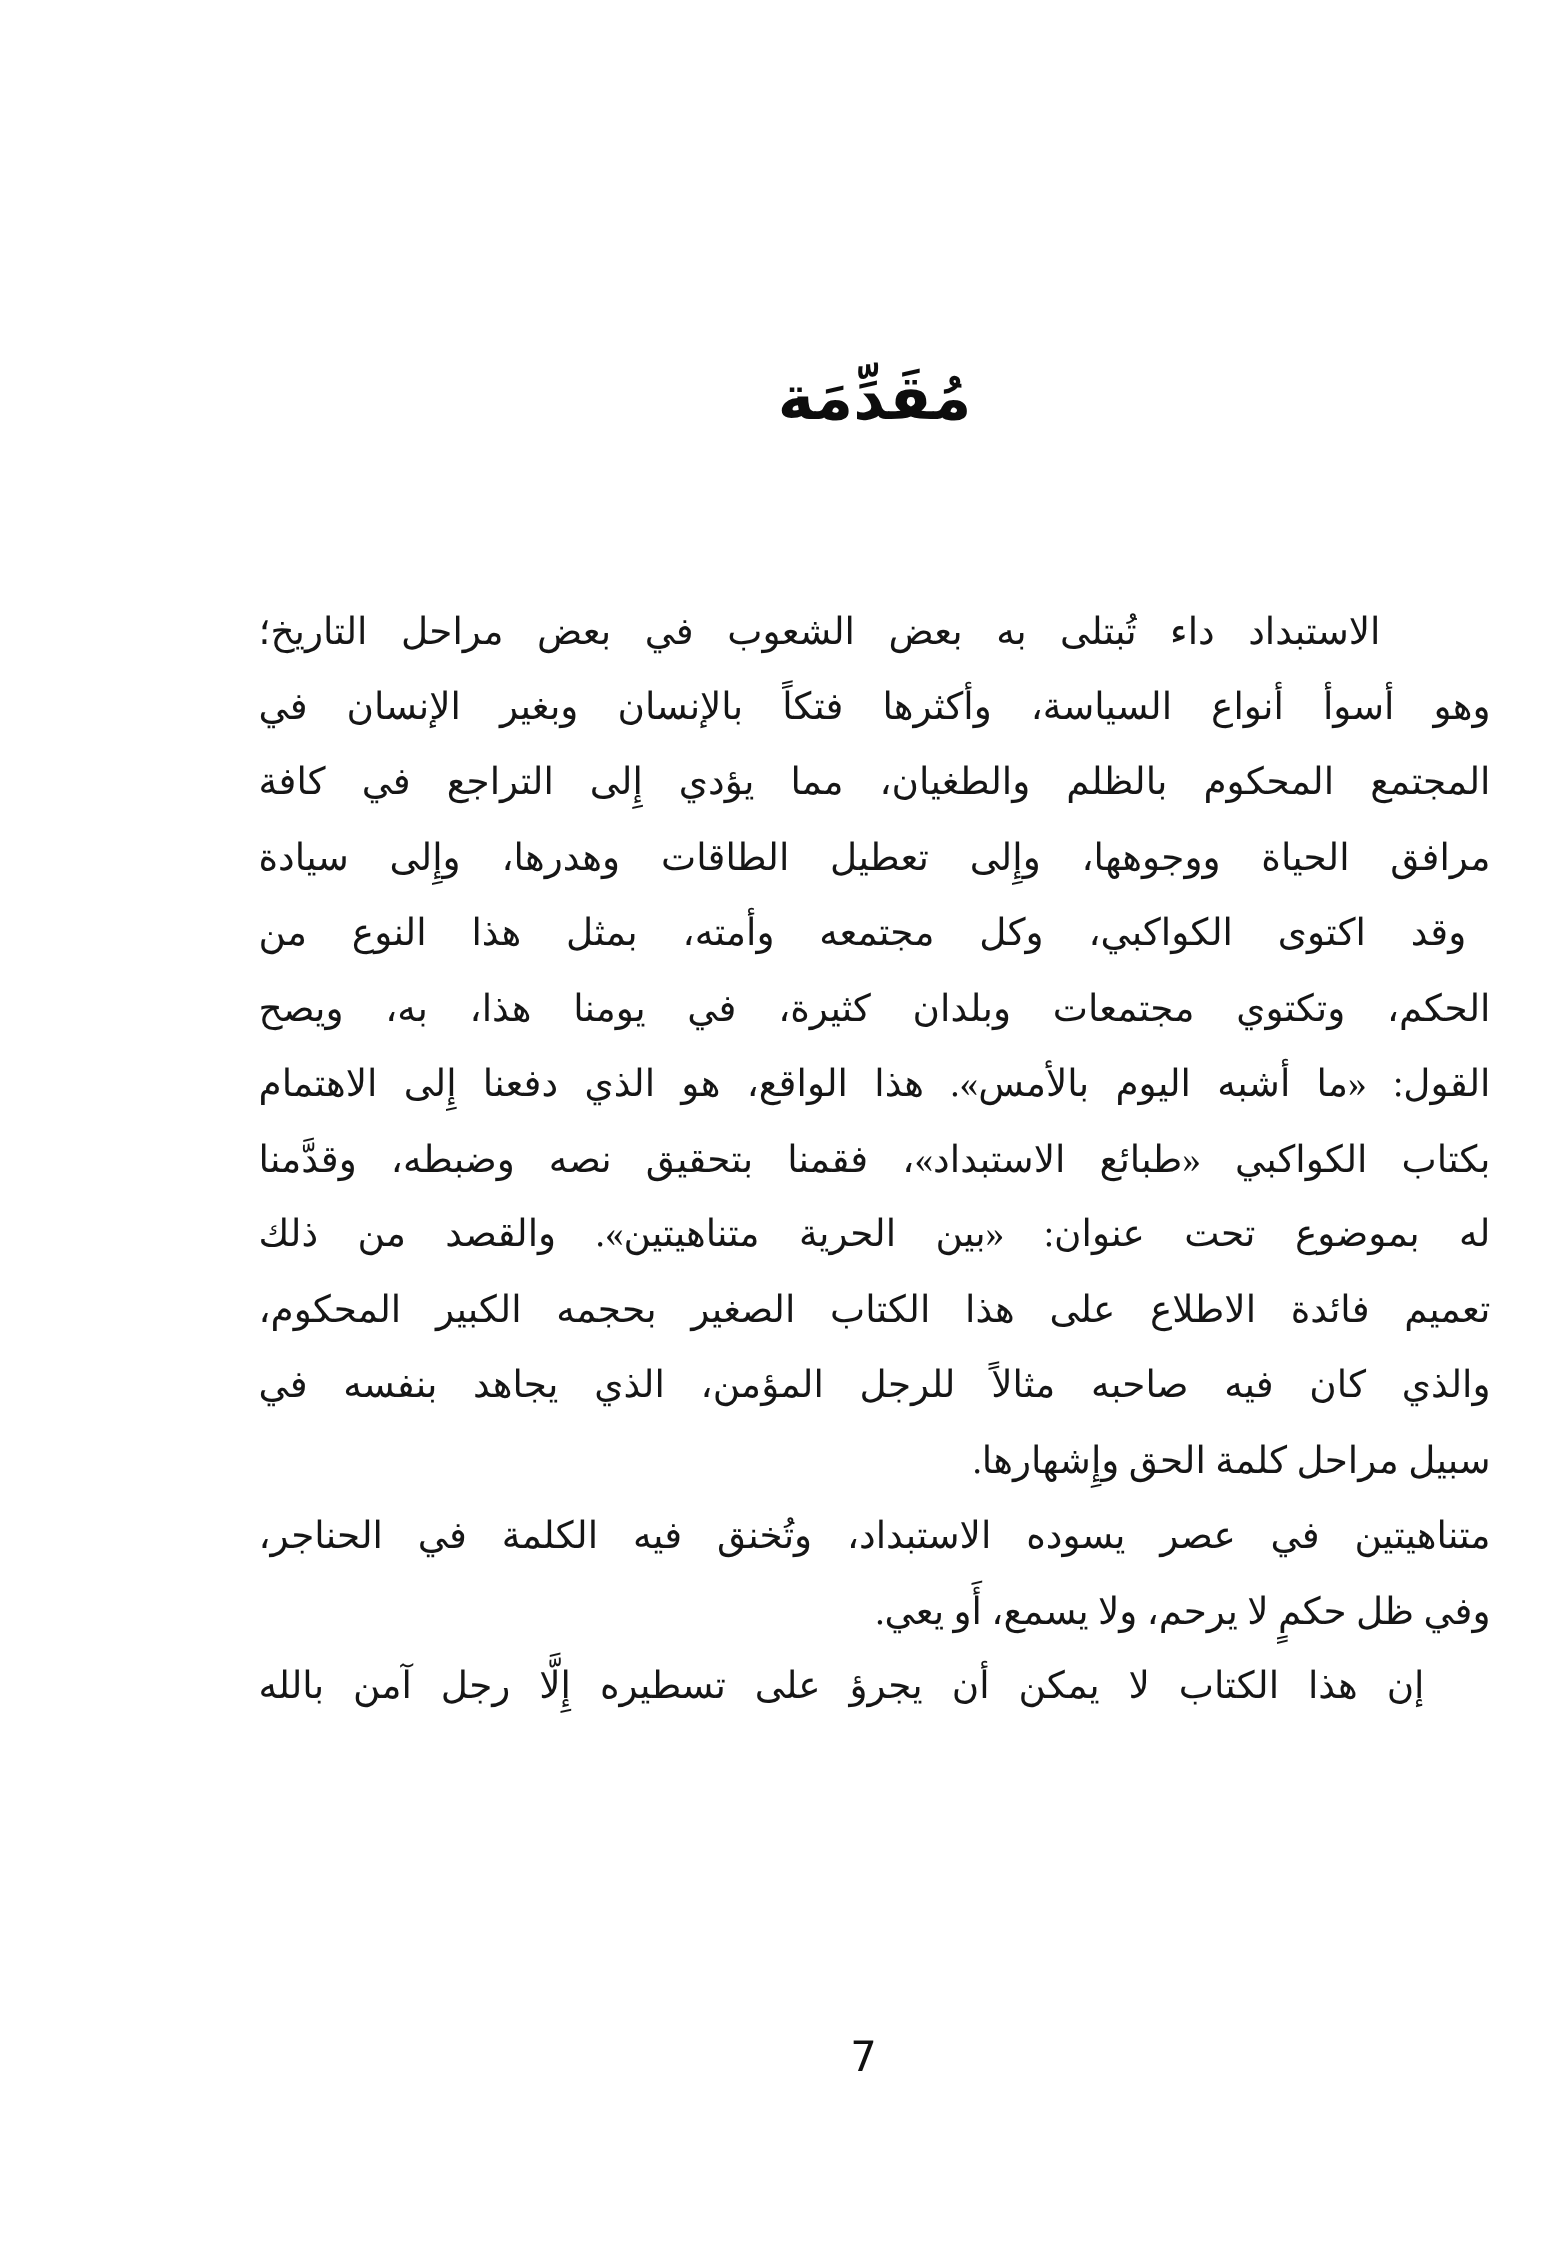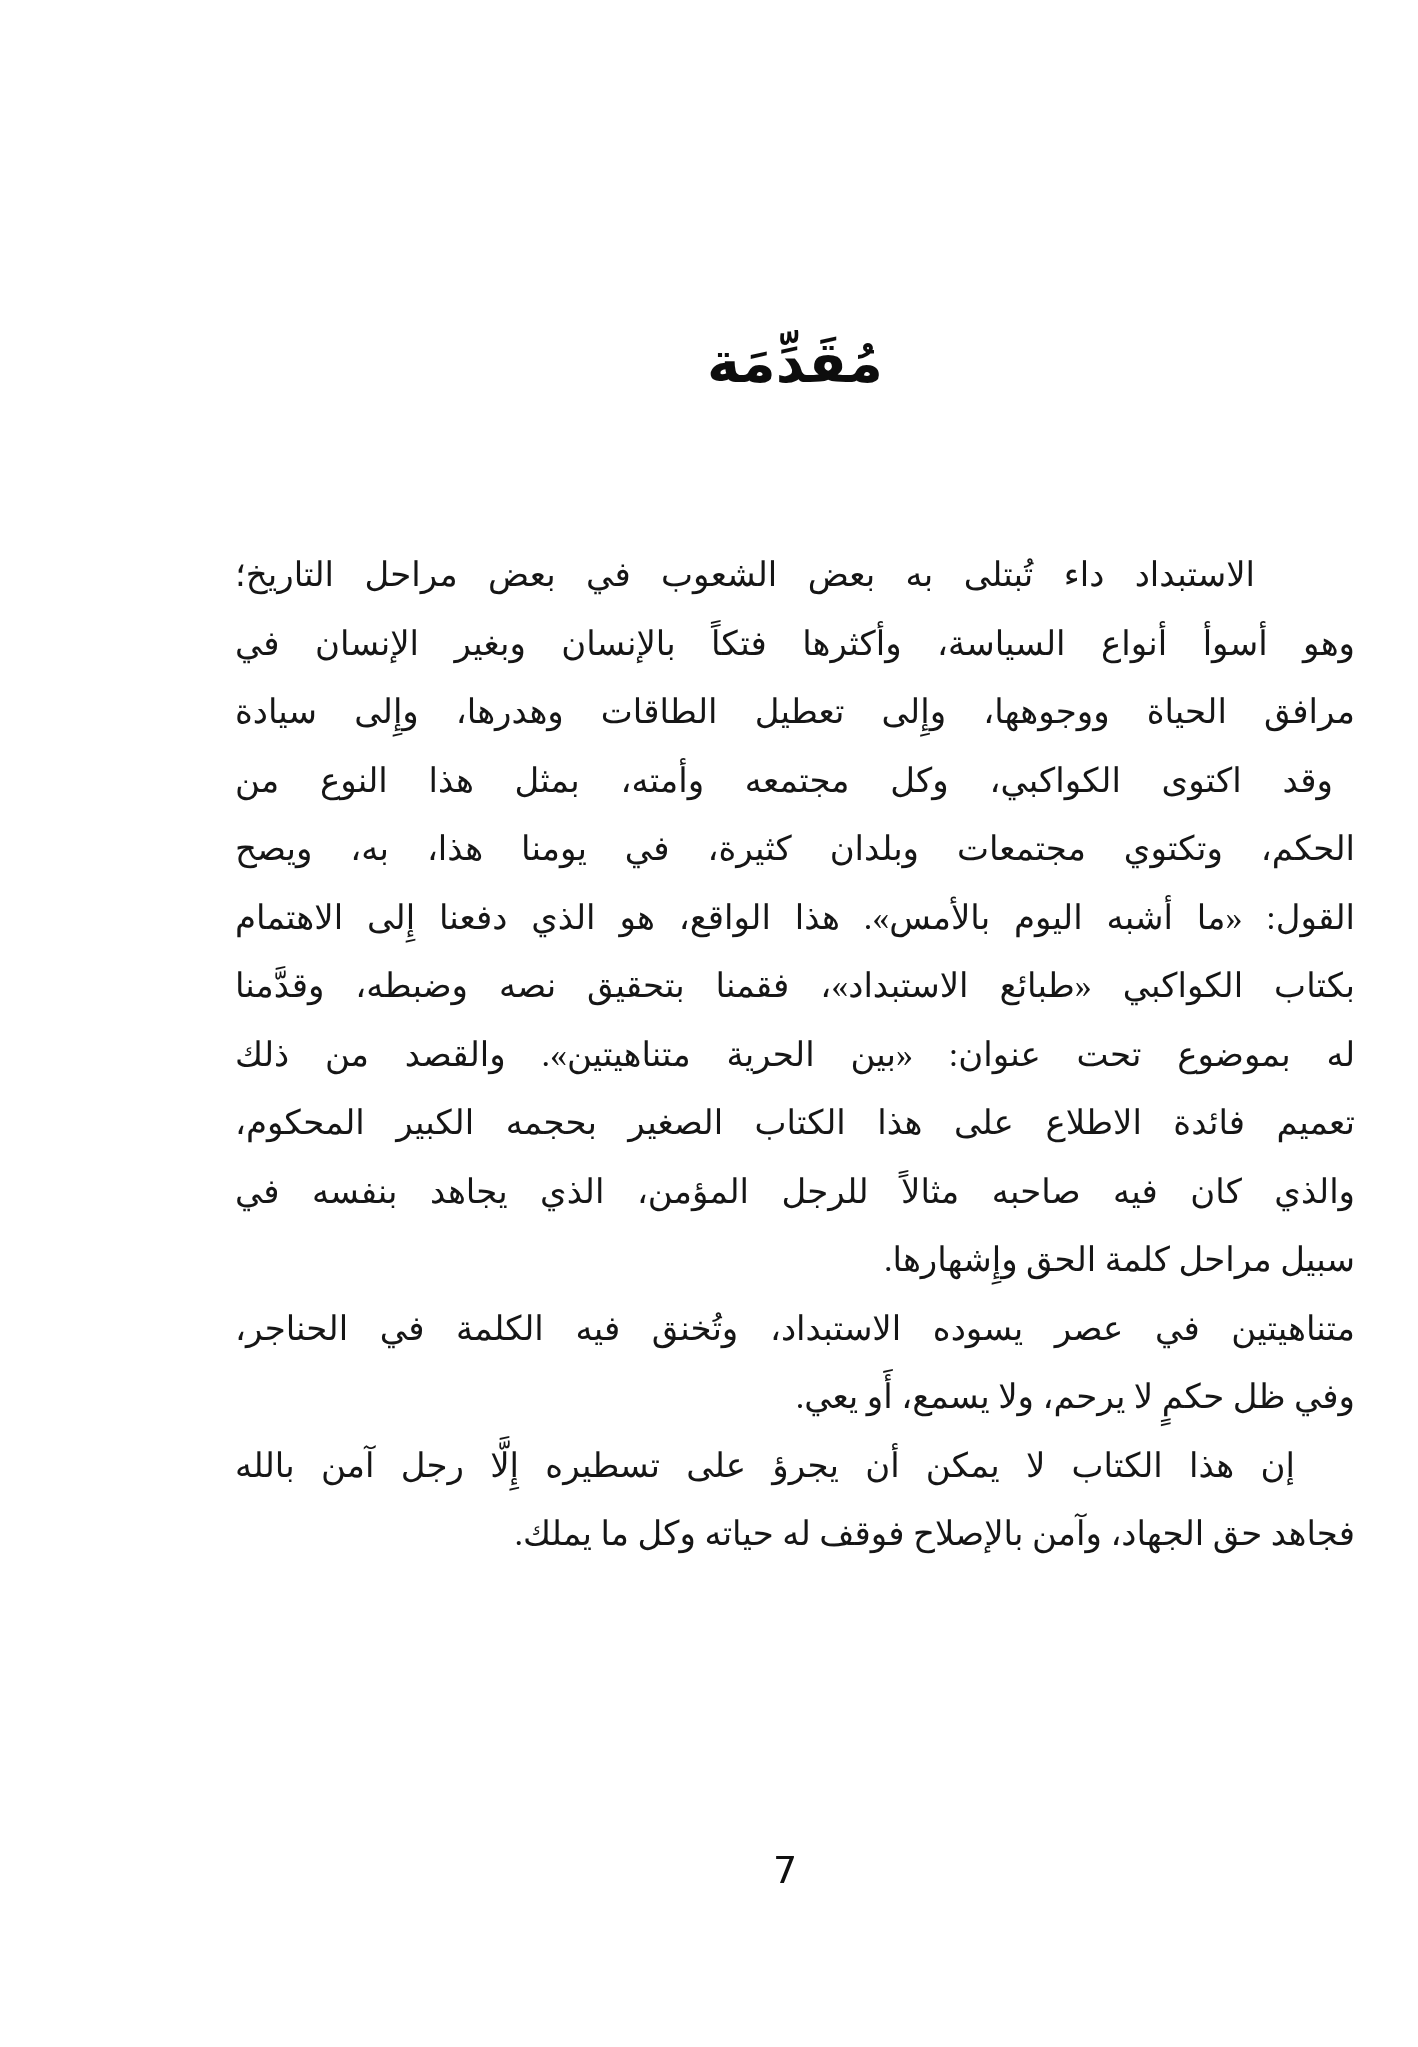--- a/index.html
+++ b/index.html
@@ -76,20 +76,21 @@
 
 <div class="page">
 
   <h1 class="title">مُقَدِّمَة</h1>
 
   <div class="textblock" dir="rtl">
 
     <p>
       <span class="line indent-a">الاستبداد داء تُبتلى به بعض الشعوب في بعض مراحل التاريخ؛</span>
       <span class="line">وهو أسوأ أنواع السياسة، وأكثرها فتكاً بالإنسان وبغير الإنسان في</span>
+      <span class="line">المجتمع المحكوم بالظلم والطغيان، مما يؤدي إِلى التراجع في كافة</span>
       <span class="line">مرافق الحياة ووجوهها، وإِلى تعطيل الطاقات وهدرها، وإِلى سيادة</span>
     </p>
 
     <p>
       <span class="line indent-b">وقد اكتوى الكواكبي، وكل مجتمعه وأمته، بمثل هذا النوع من</span>
       <span class="line">الحكم، وتكتوي مجتمعات وبلدان كثيرة، في يومنا هذا، به، ويصح</span>
       <span class="line">القول: «ما أشبه اليوم بالأمس». هذا الواقع، هو الذي دفعنا إِلى الاهتمام</span>
       <span class="line">بكتاب الكواكبي «طبائع الاستبداد»، فقمنا بتحقيق نصه وضبطه، وقدَّمنا</span>
       <span class="line">له بموضوع تحت عنوان: «بين الحرية متناهيتين». والقصد من ذلك</span>
       <span class="line">تعميم فائدة الاطلاع على هذا الكتاب الصغير بحجمه الكبير المحكوم،</span>
@@ -97,20 +98,19 @@
       <span class="line end">سبيل مراحل كلمة الحق وإِشهارها.</span>
     </p>
 
     <p>
       <span class="line">متناهيتين في عصر يسوده الاستبداد، وتُخنق فيه الكلمة في الحناجر،</span>
       <span class="line end">وفي ظل حكمٍ لا يرحم، ولا يسمع، أَو يعي.</span>
     </p>
 
     <p>
       <span class="line indent-c">إن هذا الكتاب لا يمكن أن يجرؤ على تسطيره إِلَّا رجل آمن بالله</span>
-      <span class="line end">فجاهد حق الجهاد، وآمن بالإصلاح فوقف له حياته وكل ما يملك.</span>
     </p>
 
   </div>
 
   <div class="pagenum">7</div>
 
 </div>
 
 </body></html>

